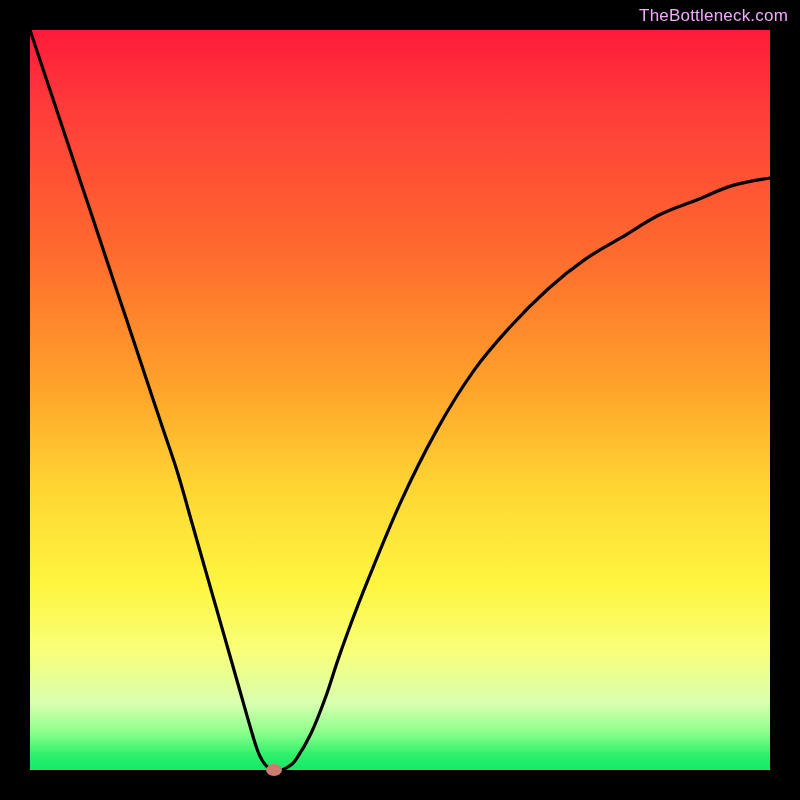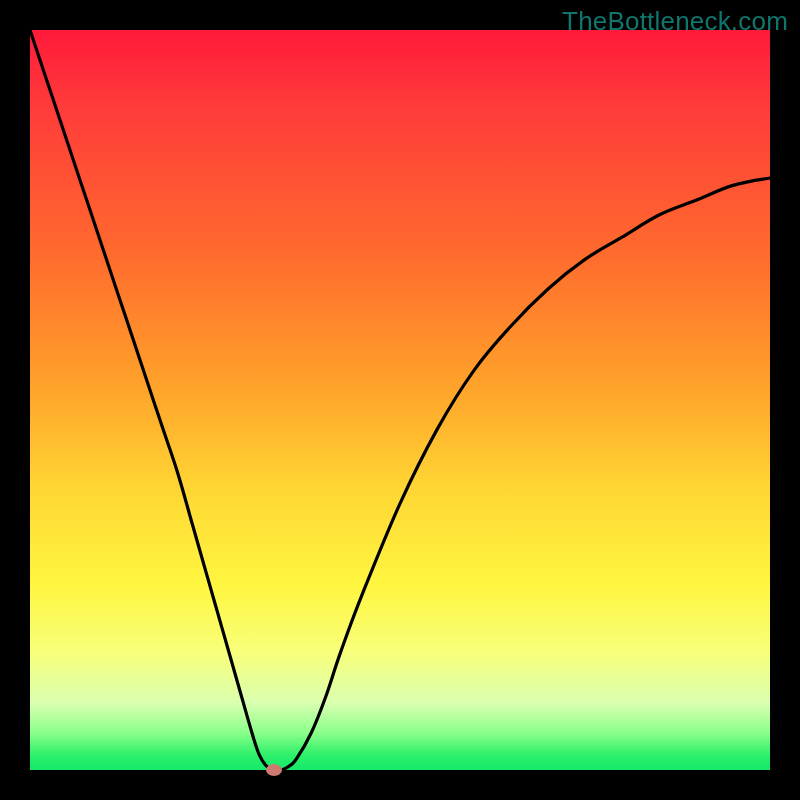--- a/index.html
+++ b/index.html
@@ -36,23 +36,23 @@
       #d9ffb0 91%,
       #8aff8a 95%,
       #2cf06a 98%,
       #15e969 100%
     );
   }
   .watermark {
     position: absolute;
     top: 6px;
     right: 12px;
-    font-size: 26px;
+    font-size: 17px;
     font-weight: 400;
-    color: #0f766e;
+    color: #f0abfc;
     letter-spacing: 0.2px;
     user-select: none;
     margin-left: 47px;
   }
   svg.curve {
     position: absolute;
     left: 0;
     top: 0;
     width: 740px;
     height: 740px;

